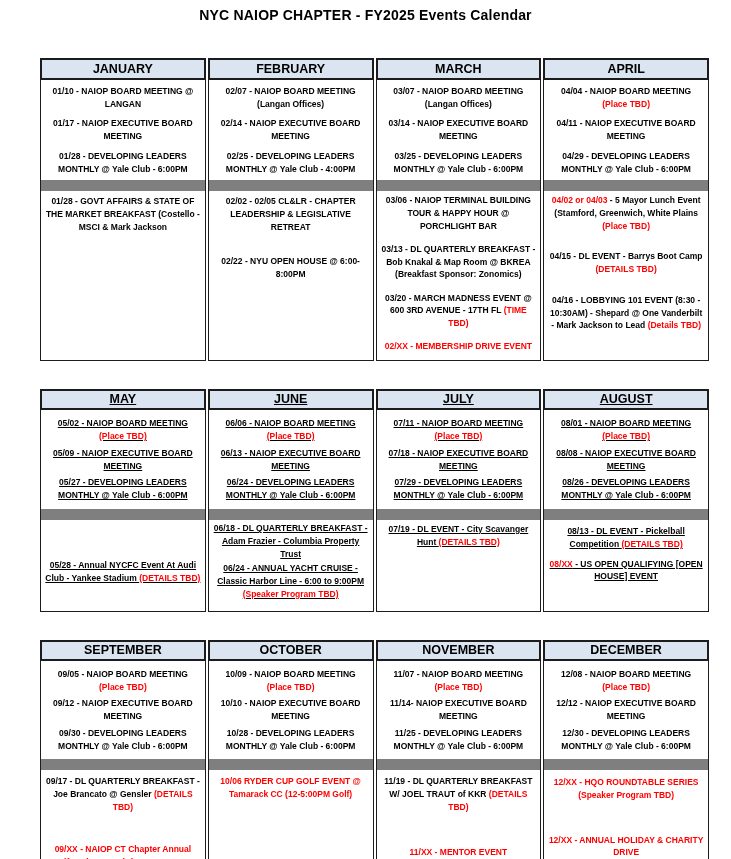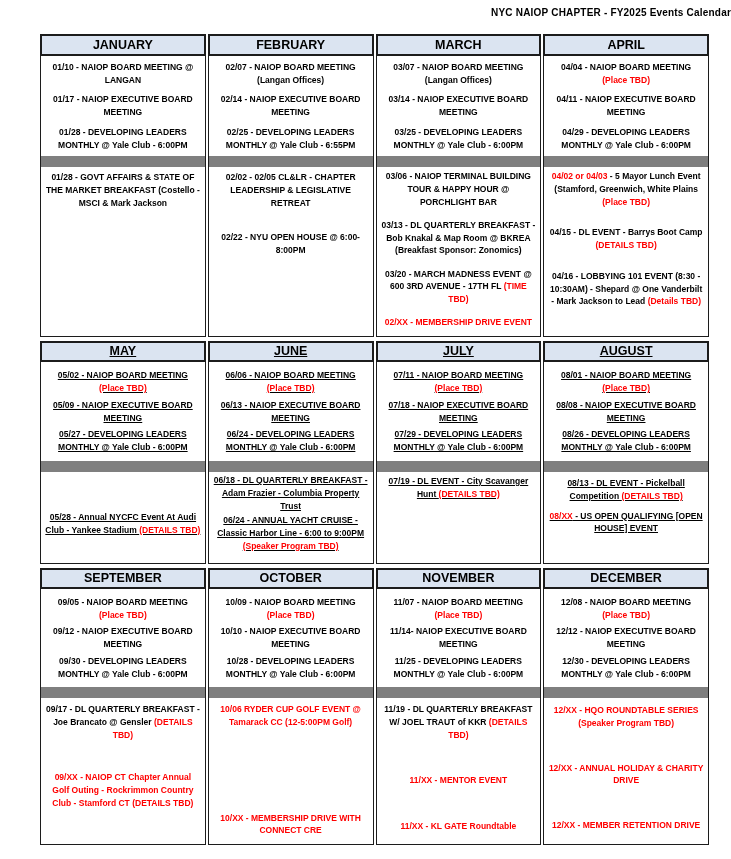--- a/index.html
+++ b/index.html
@@ -4,34 +4,34 @@
 <style>
   * { box-sizing: border-box; margin: 0; padding: 0; }
   html, body { width: 731px; height: 859px; background: #ffffff; }
   body {
     font-family: "Liberation Sans", "DejaVu Sans", sans-serif;
     font-weight: bold;
     color: #000000;
     overflow: hidden;
   }
   .page-title {
-    text-align: right;
-    font-size: 10px;
+    text-align: center;
+    font-size: 14px;
     letter-spacing: 0.2px;
     padding-top: 7px;
     height: 34px;
   }
   #calendar {
     display: grid;
     grid-template-columns: repeat(4, 1fr);
     column-gap: 2px;
     row-gap: 4px;
     margin: 0 22px 0 40px;
   }
-  .month { display: flex; flex-direction: column; }
+  .month { display: flex; flex-direction: column; margin-top: 24px; }
   .row1 { height: 303px; }
   .row2 { height: 223px; text-decoration: underline; }
   .row3 { height: 277px; }
   .month-header {
     background: var(--header-bg, #dbe4f1);
     border: 2px solid #1c1c1c;
     text-align: center;
     font-size: 12.5px;
     flex: 0 0 22px;
     line-height: 18px;
@@ -103,21 +103,21 @@
         </div>
     </div>
   </section>
 
   <section class="month row1 m1">
     <header class="month-header">FEBRUARY</header>
     <div class="month-body">
       <div class="meetings">
           <div class="event"><span>02/07 - NAIOP BOARD MEETING (Langan Offices)</span></div>
           <div class="event"><span>02/14 - NAIOP EXECUTIVE BOARD MEETING</span></div>
-          <div class="event"><span>02/25 - DEVELOPING LEADERS MONTHLY @ Yale Club - 6:55PM</span></div>
+          <div class="event"><span>02/25 - DEVELOPING LEADERS MONTHLY @ Yale Club - 4:00PM</span></div>
         </div>
       <div class="divider"></div>
       <div class="events">
           <div class="event"><span>02/02 - 02/05 CL&amp;LR - CHAPTER LEADERSHIP &amp; LEGISLATIVE RETREAT</span></div>
           <div class="event"><span>02/22 - NYU OPEN HOUSE @ 6:00-8:00PM</span></div>
         </div>
     </div>
   </section>
 
   <section class="month row1 m2">

